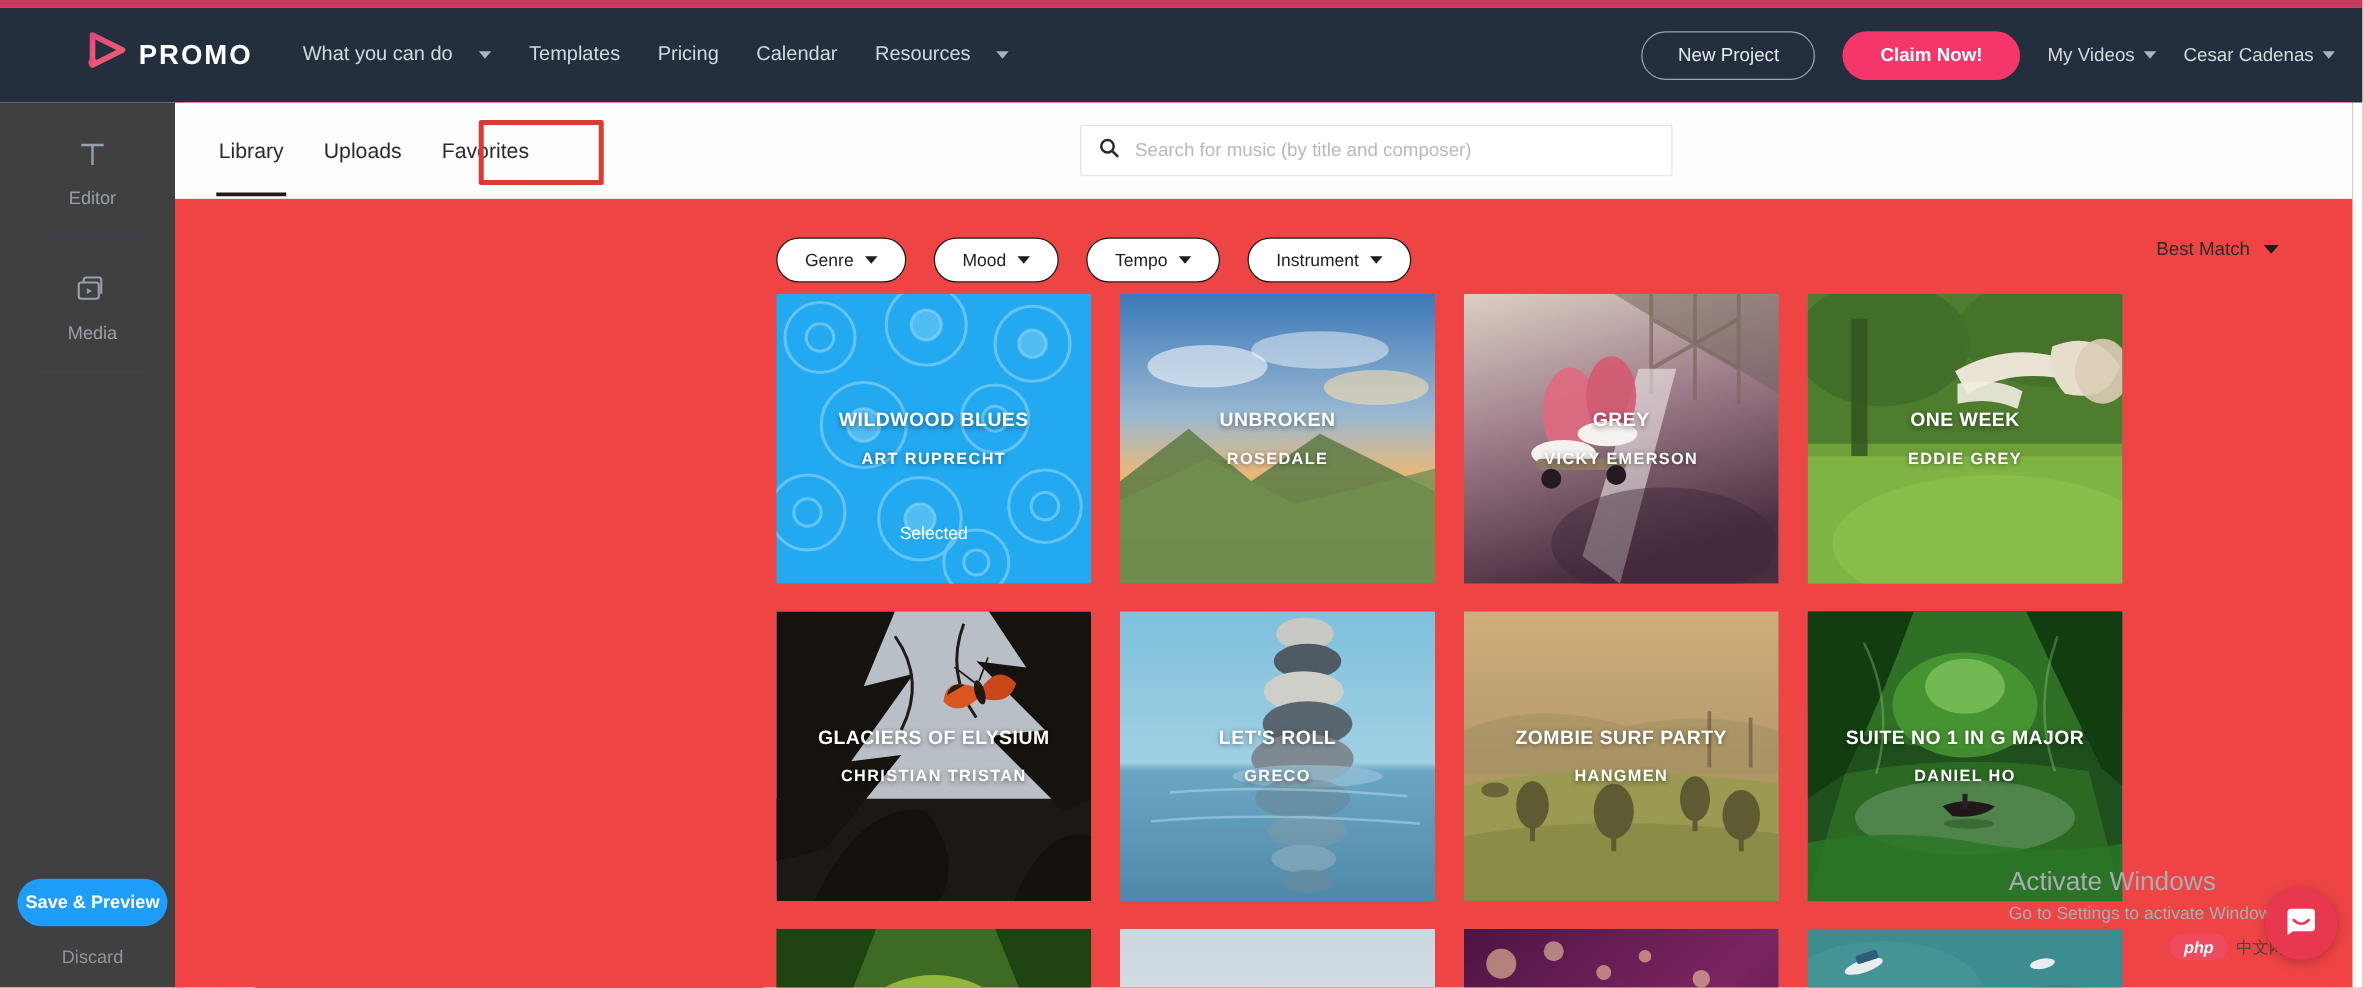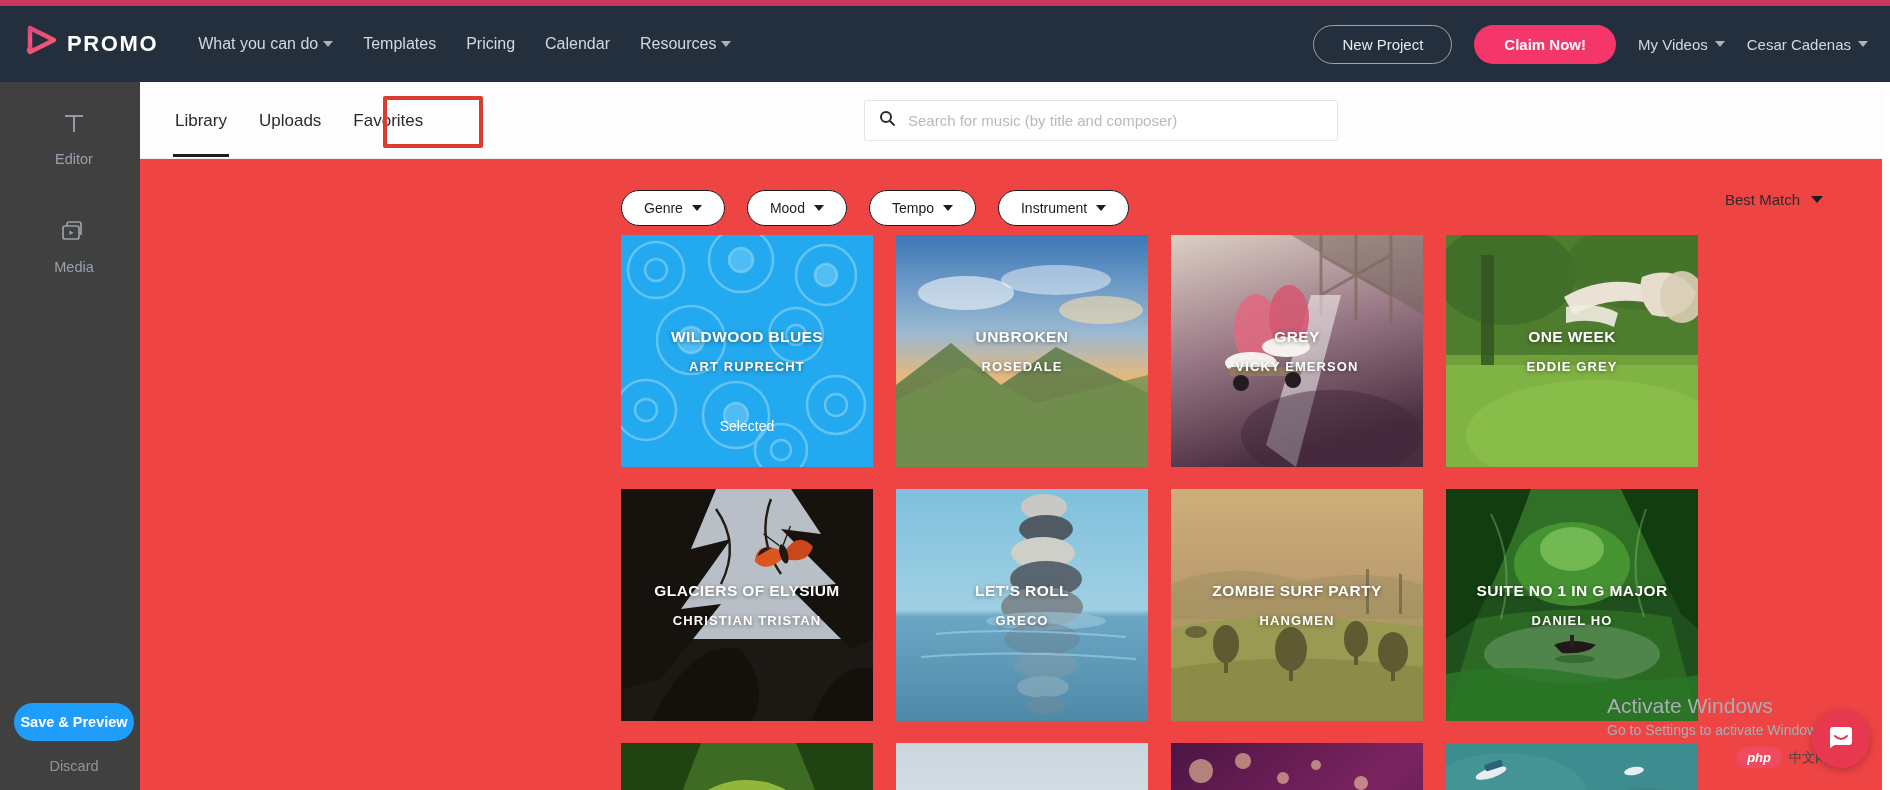--- a/index.html
+++ b/index.html
@@ -10,29 +10,29 @@
     background:#ffffff;
   }
   #app { position:relative; width:1890px; height:790px; }
 
   
   .accent-bar { position:absolute; top:0; left:0; width:1890px; height:6px; background:#c9385f; }
 
   
   .header {
     position:absolute; top:6px; left:0; width:1890px; height:76px;
-    background:#242f3d; display:flex; align-items:center;
+    background:#242f3d; display:flex; align-items:center;padding-left:44px;
   }
   .logo-wrap { display:flex; align-items:center; margin-left:24px; gap:9px; }
   .logo-mark { width:34px; height:38px; position:relative; }
   .logo-text { color:#fff; font-size:22px; font-weight:bold; letter-spacing:1.6px; }
 
   .nav { display:flex; align-items:center; margin-left:40px; gap:30px; }
   .nav-item {
-    color:#d3d8de; font-size:16px; display:flex; align-items:center; gap:5px;
+    color:#d3d8de; font-size:16px; display:flex; align-items:center; gap:21px;
     cursor:pointer; white-space:nowrap;
   }
   .caret { width:0; height:0; border-left:5px solid transparent; border-right:5px solid transparent;
            border-top:6px solid #aab2bd; display:inline-block; }
 
   .header-right { margin-left:auto; display:flex; align-items:center; gap:22px; margin-right:22px; }
   .btn-newproject {
     border:1.5px solid #9aa3ae; border-radius:22px; color:#e6e9ed;
     padding:10px 28px; font-size:15px; background:transparent; cursor:pointer; white-space:nowrap;
   }

